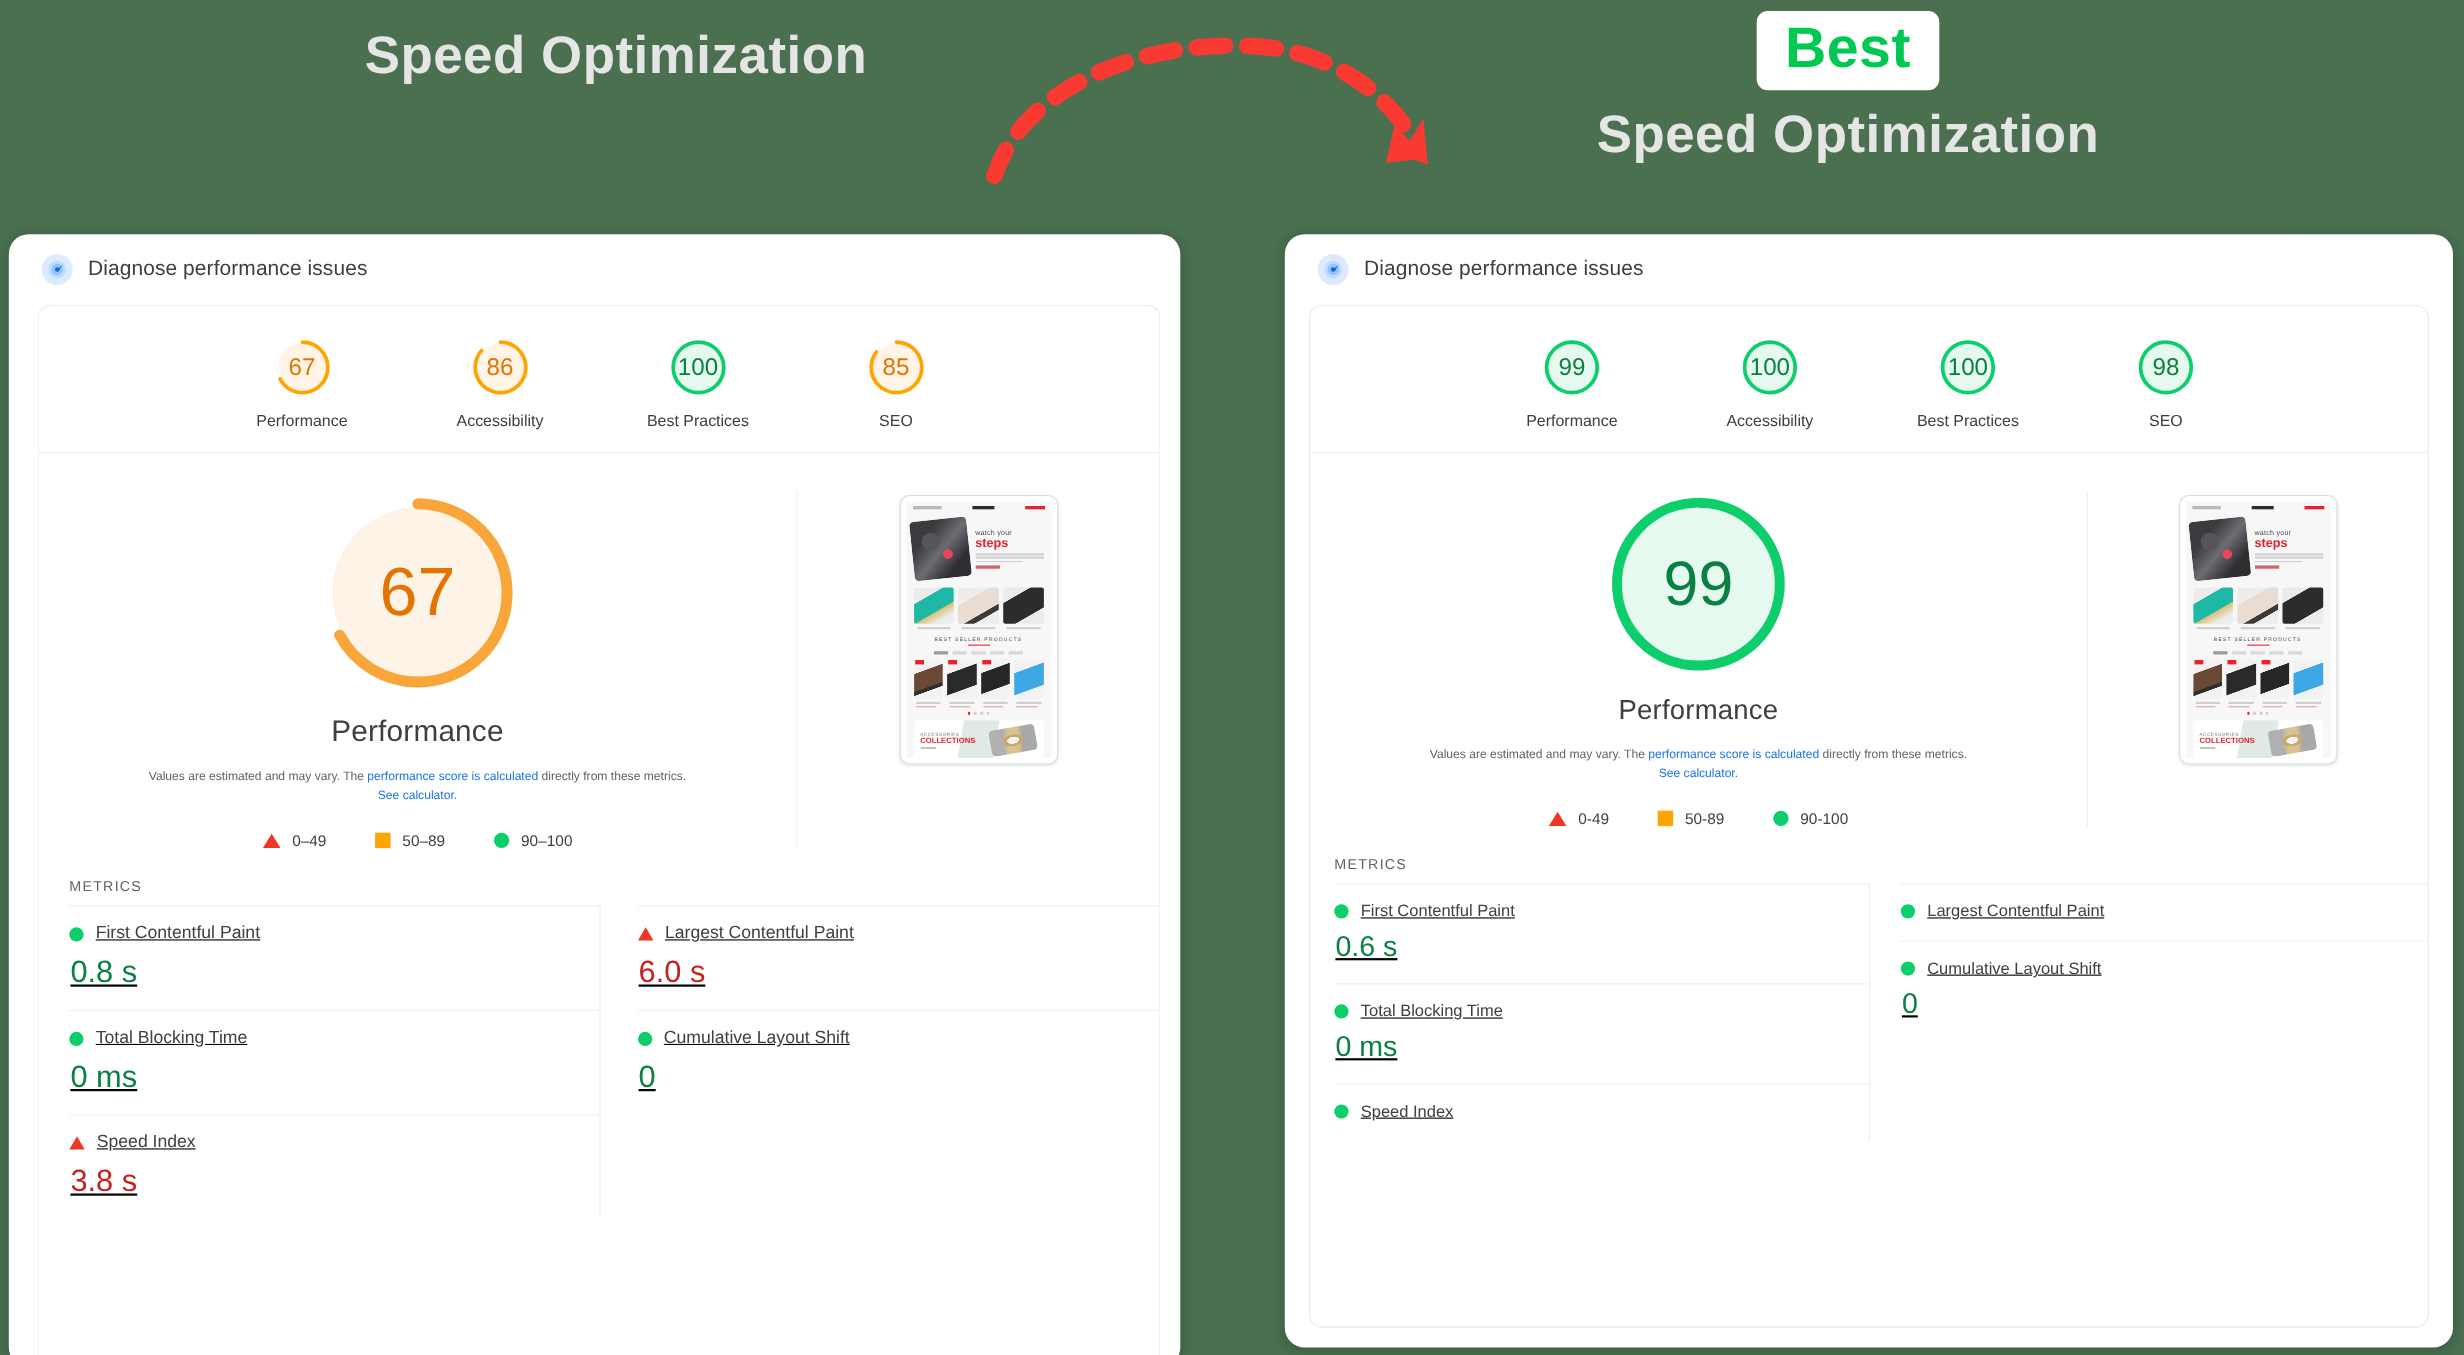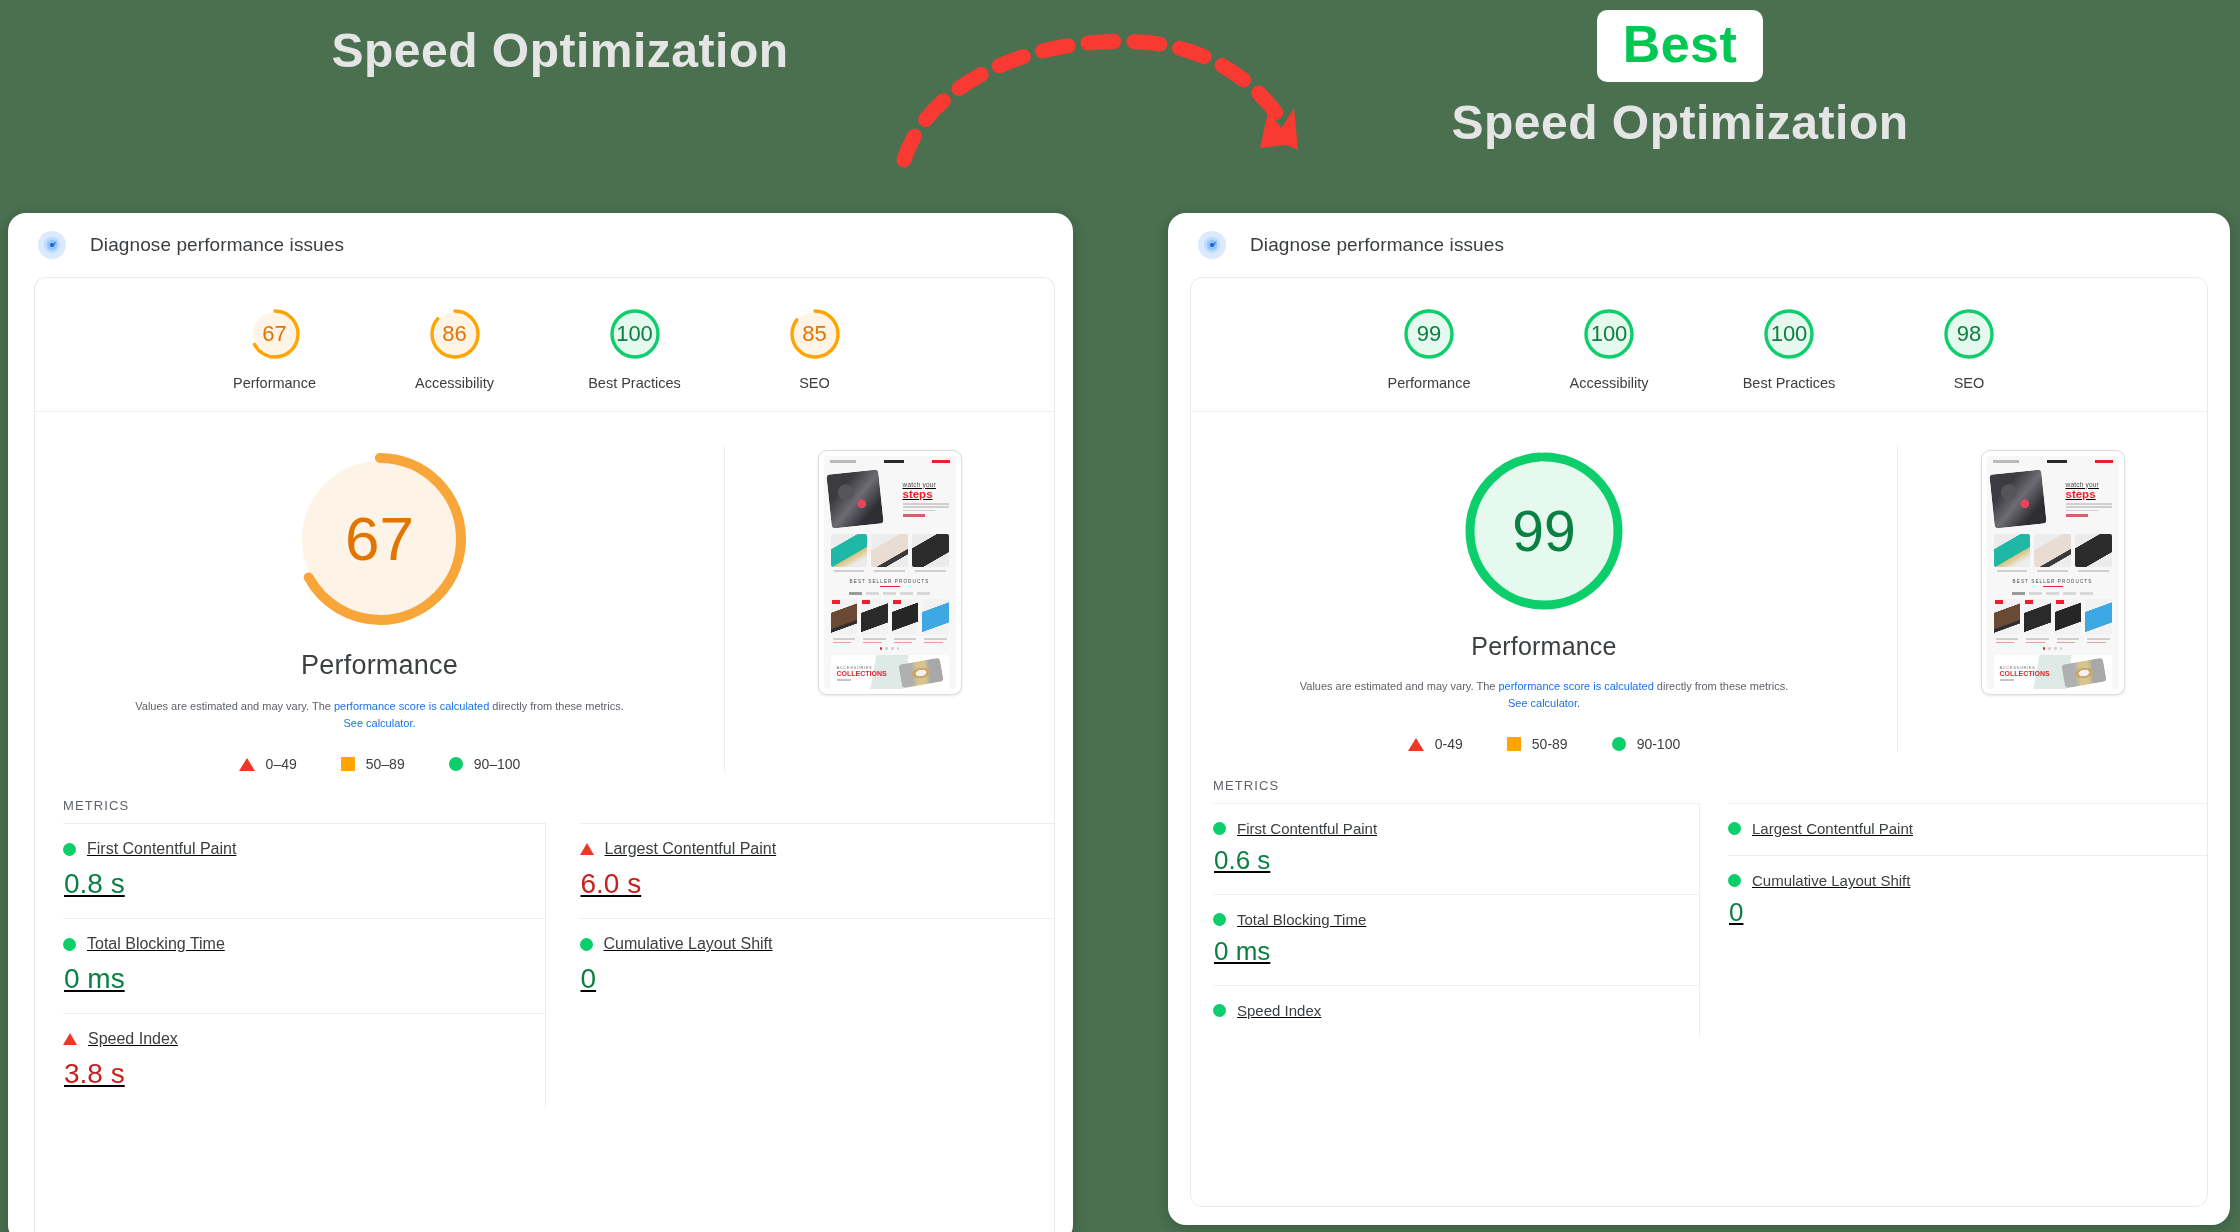--- a/index.html
+++ b/index.html
@@ -47,21 +47,21 @@
     position: absolute;
     background: #ffffff;
     border-radius: 18px;
     box-shadow: 0 3px 14px rgba(0,0,0,0.22);
     overflow: hidden;
   }
   .panel-left  { left: 8px;    top: 213px; width: 1065px; height: 1030px; }
   .panel-right { left: 1168px; top: 213px; width: 1062px; height: 1012px; }
 
   .panel-head {
-    display: flex; align-items: center; gap: 24px;
+    display: flex; align-items: center; gap: 14px;
     padding: 18px 28px 18px 30px;
   }
   .diag-icon {
     width: 28px; height: 28px; border-radius: 50%;
     background: #dbeafe;
     display: flex; align-items: center; justify-content: center;
     flex: 0 0 auto;
   }
   .diag-icon svg { display: block; }
   .diag-label { font-size: 19px; color: #3c4043; letter-spacing: .1px; }
@@ -150,21 +150,21 @@
     border: 1px solid #dadce0;
     border-radius: 9px;
     padding: 5px;
     box-shadow: 0 1px 3px rgba(0,0,0,0.10);
     overflow: hidden;
   }
   .thumb-inner { width: 100%; height: 100%; background: #f7f7f7; position: relative; overflow: hidden; border-radius: 3px;}
   .t-nav { height: 11px; display: flex; align-items: center; justify-content: space-between; padding: 0 6px; }
   .t-nav span { display: block; height: 2.5px; background: #b9b9b9; }
   .t-logo { width: 20px; background: #2b2b2b !important; height: 3px !important;}
-  .t-hero { display: flex; padding: 4px 7px 2px 5px; gap: 19px; align-items: center; height: 62px; text-decoration: underline;}
+  .t-hero { display: flex; padding: 4px 7px 2px 5px; gap: 3px; align-items: center; height: 62px;}
   .t-hero-img {
     flex: 0 0 52px; height: 54px; border-radius: 4px;
     background:
       radial-gradient(circle at 34% 36%, #55555a 0 16%, transparent 17%),
       radial-gradient(circle at 62% 60%, #e8455c 0 9%, transparent 10%),
       linear-gradient(135deg, #3b3b40 28%, #6c6c72 52%, #2e2e33 78%);
     transform: rotate(-6deg);
   }
   .t-hero-txt { flex: 1 1 auto; padding-left: 3px;}
   .t-h1 { font-size: 6.5px; color: #4a4a4a; letter-spacing: .2px; }

